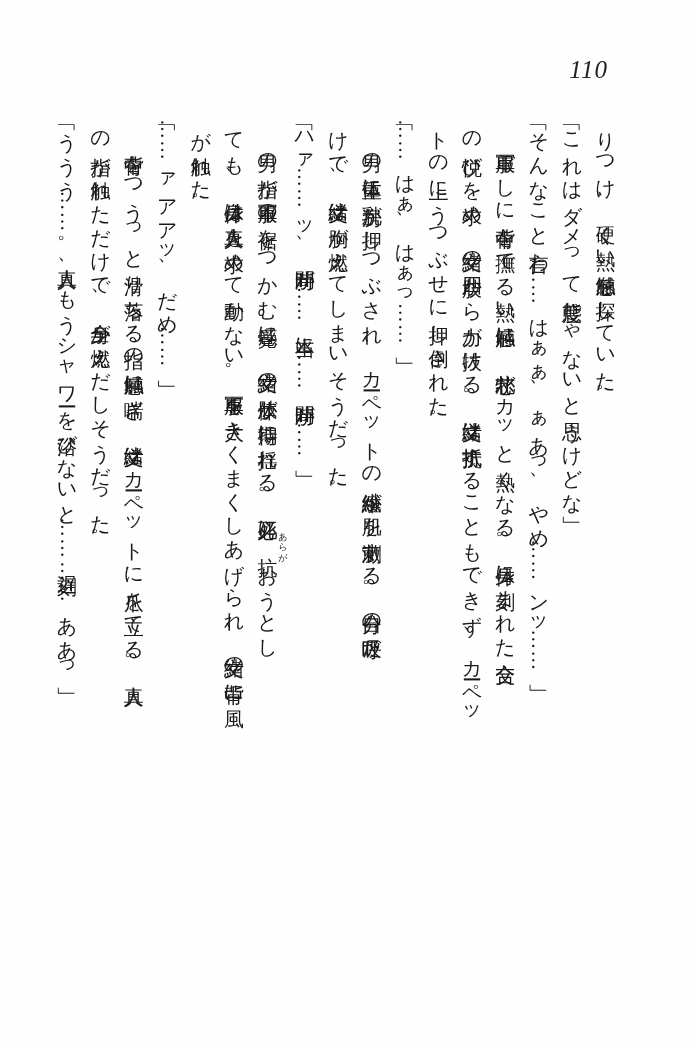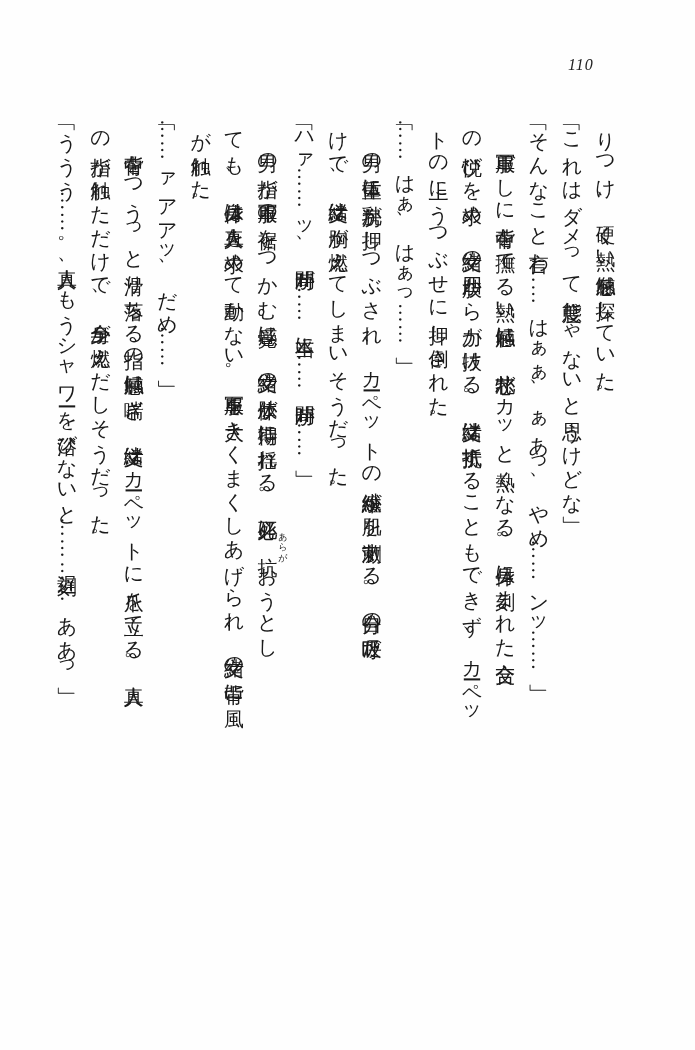--- a/index.html
+++ b/index.html
@@ -14,23 +14,23 @@
     background: #fefefe;
     overflow: hidden;
     font-family: "Liberation Serif", "DejaVu Serif", serif;
     color: #1c1c1c;
   }
   .page-number {
     position: absolute;
     top: 56px;
     left: 568px;
     width: 40px;
-    text-align: left;
+    text-align: right;
     font-style: italic;
-    font-size: 16px;
+    font-size: 25px;
     letter-spacing: 1px;
     color: #222;
   }
   .vertical-text-block {
     position: absolute;
     top: 118px;
     right: 73px;
     height: 806px;
     writing-mode: vertical-rl;
     text-orientation: mixed;

